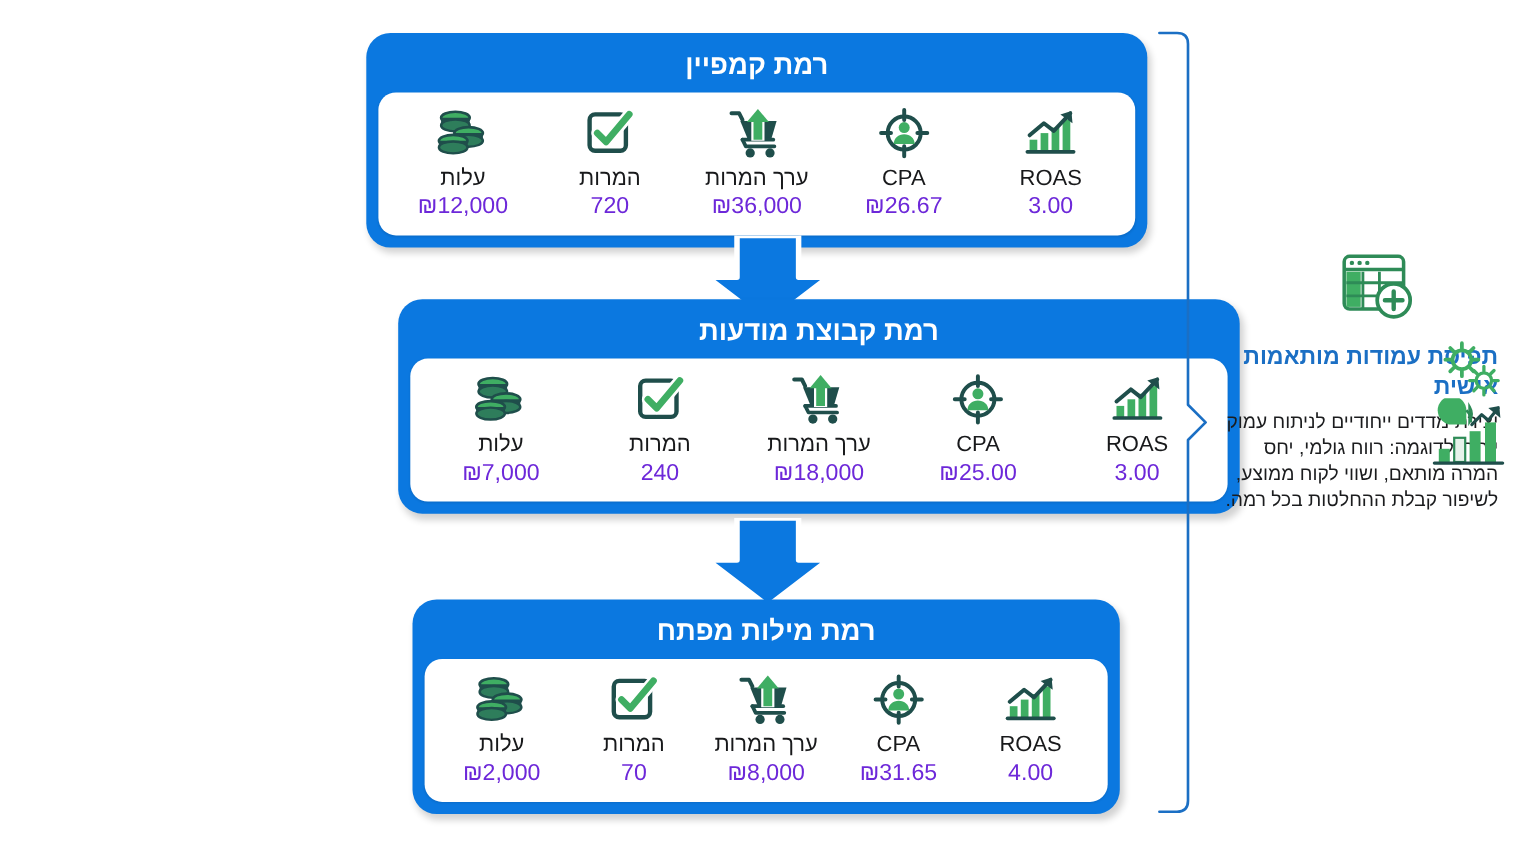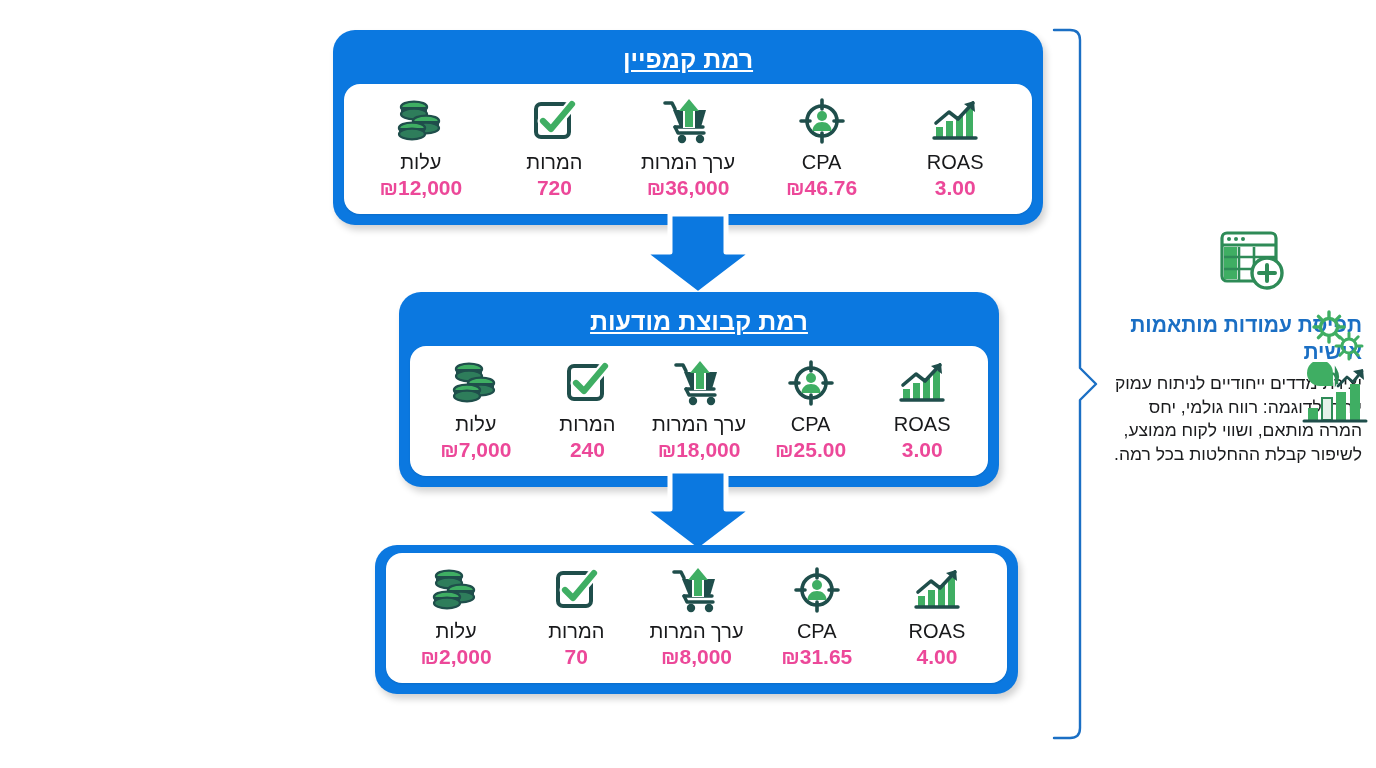--- a/index.html
+++ b/index.html
@@ -20,21 +20,20 @@
     padding: 8px 11px 11px 11px;
   }
   .panel-title {
     color: #ffffff;
     font-size: 25px;
     font-weight: 700;
     text-align: center;
     line-height: 1.35;
     padding: 5px 0 7px 0;
     letter-spacing: 0px;
-    text-decoration: underline;
   }
   .panel-body {
     background: #ffffff;
     border-radius: 16px;
     display: flex;
     flex-direction: row-reverse;
     justify-content: flex-end;
     align-items: flex-start;
     padding: 12px 10px 14px 10px;
     box-shadow: 0 1px 2px rgba(0,0,0,0.10);
@@ -54,23 +53,23 @@
     margin-bottom: 5px;
   }
   .metric-label {
     color: #18191b;
     font-size: 20px;
     line-height: 1.1;
     white-space: nowrap;
     margin-bottom: 3px;
   }
   .metric-value {
-    color: #ec4899;
+    color: #6d28d9;
     font-size: 21px;
-    font-weight: 700;
+    font-weight: 400;
     line-height: 1.15;
     white-space: nowrap;
     direction: rtl;
   }
 
   
   .arrow-down { position: absolute; }
 
   
   .bracket { position: absolute; }
@@ -158,21 +157,21 @@
       <div class="metric">
         <div class="metric-icon">
           <svg width="50" height="48" viewBox="0 0 50 48" aria-hidden="true">
             <circle cx="25" cy="24" r="15" fill="none" stroke="#1F4E4B" stroke-width="3.6"></circle>
             <path d="M25 3 V12 M25 36 V45 M4 24 H13 M37 24 H46" stroke="#1F4E4B" stroke-width="3.6" stroke-linecap="round"></path>
             <circle cx="25" cy="19" r="5" fill="#3FAE63"></circle>
             <path d="M15.5 34 c0-5.6 4.3-9 9.5-9 s9.5 3.4 9.5 9 z" fill="#3FAE63"></path>
           </svg>
         </div>
         <div class="metric-label">CPA</div>
-        <div class="metric-value">₪46.76</div>
+        <div class="metric-value">₪26.67</div>
       </div>
 
       <div class="metric">
         <div class="metric-icon">
           <svg width="52" height="48" viewBox="0 0 52 48" aria-hidden="true">
             <rect x="7" y="30" width="7" height="11" fill="#3FAE63"></rect>
             <rect x="17" y="24" width="7" height="17" fill="#3FAE63"></rect>
             <rect x="27" y="19" width="7" height="22" fill="#3FAE63"></rect>
             <rect x="37" y="12" width="7" height="29" fill="#3FAE63"></rect>
             <path d="M5 41 H47" stroke="#1F4E4B" stroke-width="3.4" stroke-linecap="round"></path>
@@ -186,21 +185,21 @@
 
     </div>
   </div>
 
   <div class="arrow-down" style="left:637px; top:214px; width:122px; height:82px;">
     <svg width="122" height="82" viewBox="0 0 122 82" aria-hidden="true">
       <path d="M33 0 H89 V38 H116 L61 80 L6 38 H33 Z" fill="#0B78E0" stroke="#ffffff" stroke-width="5" stroke-linejoin="round"></path>
     </svg>
   </div>
 
-  <div class="panel" id="panel-1" style="left:362px; top:292px; width:600px;margin-left:37px;">
+  <div class="panel" id="panel-1" style="left:362px; top:272px; width:765px;">
     <div class="panel-title">רמת קבוצת מודעות</div>
     <div class="panel-body">
 
       <div class="metric">
         <div class="metric-icon">
           <svg width="52" height="48" viewBox="0 0 52 48" aria-hidden="true">
             <ellipse cx="19" cy="10" rx="13" ry="5.4" fill="#3FAE63" stroke="#1F4E4B" stroke-width="2.4"></ellipse>
             <path d="M6 10v7c0 3 5.8 5.4 13 5.4s13-2.4 13-5.4v-7" fill="#1F4E4B"></path>
             <ellipse cx="19" cy="17" rx="13" ry="5.4" fill="#2E7D5B" stroke="#1F4E4B" stroke-width="2.2"></ellipse>
             <ellipse cx="31" cy="24" rx="13" ry="5.4" fill="#3FAE63" stroke="#1F4E4B" stroke-width="2.4"></ellipse>
@@ -277,20 +276,21 @@
     </div>
   </div>
 
   <div class="arrow-down" style="left:637px; top:471px; width:122px; height:82px;">
     <svg width="122" height="82" viewBox="0 0 122 82" aria-hidden="true">
       <path d="M33 0 H89 V38 H116 L61 80 L6 38 H33 Z" fill="#0B78E0" stroke="#ffffff" stroke-width="5" stroke-linejoin="round"></path>
     </svg>
   </div>
 
   <div class="panel" id="panel-2" style="left:375px; top:545px; width:643px;">
+    <div class="panel-title">רמת מילות מפתח</div>
     <div class="panel-body">
 
       <div class="metric">
         <div class="metric-icon">
           <svg width="52" height="48" viewBox="0 0 52 48" aria-hidden="true">
             <ellipse cx="19" cy="10" rx="13" ry="5.4" fill="#3FAE63" stroke="#1F4E4B" stroke-width="2.4"></ellipse>
             <path d="M6 10v7c0 3 5.8 5.4 13 5.4s13-2.4 13-5.4v-7" fill="#1F4E4B"></path>
             <ellipse cx="19" cy="17" rx="13" ry="5.4" fill="#2E7D5B" stroke="#1F4E4B" stroke-width="2.2"></ellipse>
             <ellipse cx="31" cy="24" rx="13" ry="5.4" fill="#3FAE63" stroke="#1F4E4B" stroke-width="2.4"></ellipse>
             <path d="M18 24v7c0 3 5.8 5.4 13 5.4s13-2.4 13-5.4v-7" fill="#1F4E4B"></path>

